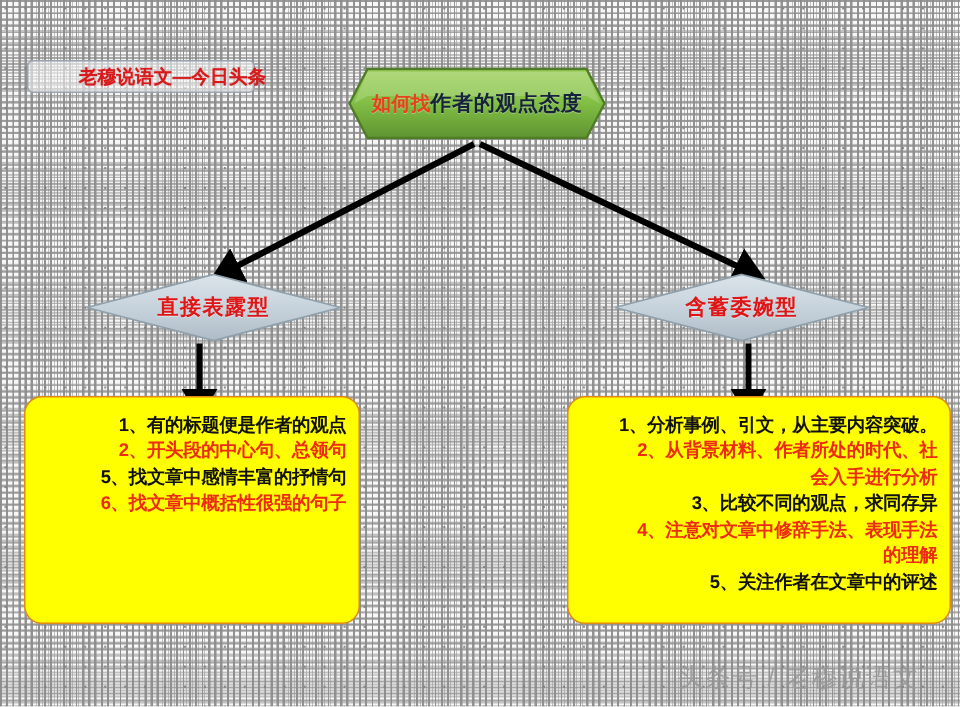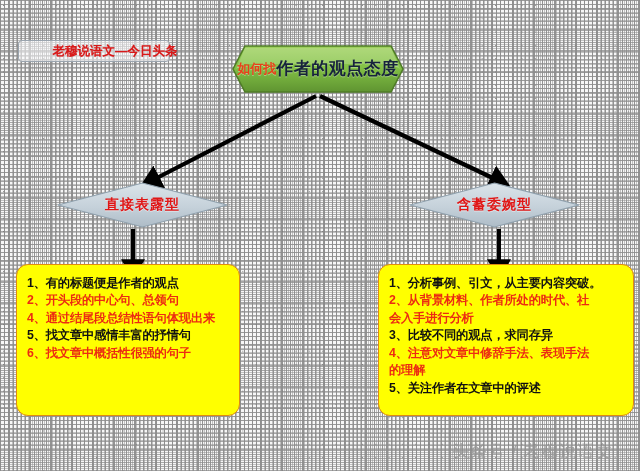--- a/index.html
+++ b/index.html
@@ -105,21 +105,21 @@
   }
   .green-l1 {
     color: #e8401a;
     font-weight: bold;
     font-size: 13px;
     text-shadow: 0 1px 0 rgba(255,255,255,0.35);
   }
   .green-l2 {
     color: #17233c;
     font-weight: bold;
-    font-size: 17px;
+    font-size: 14px;
     letter-spacing: 0.5px;
     text-shadow: 0 1px 0 rgba(255,255,255,0.3);
   }
 
   
   .diamond {
     position: absolute;
     width: 171px;
     height: 46px;
     text-align: right;
@@ -150,20 +150,21 @@
     padding: 10px 8px 8px 10px;
   }
   #box-left  { left: 16px;  top: 264px; width: 224px; height: 152px; }
   #box-right { left: 378px; top: 264px; width: 256px; height: 152px; }
   .line {
     font-size: 12.3px;
     font-weight: bold;
     line-height: 1.42;
     white-space: pre-wrap;
     letter-spacing: -0.2px;
+    text-align: right;
   }
   .c-black { color: #111111; }
   .c-red   { color: #ec2b12; }
 
   
   .arrows {
     position: absolute;
     inset: 0;
     pointer-events: none;
   }
@@ -246,21 +247,20 @@
   <div class="diamond" id="diamond-right">
     <svg viewBox="0 0 182 46" preserveAspectRatio="none">
       <path d="M91,1 L181,23 L91,45 L1,23 Z" fill="url(#diaGrad)" stroke="#8fa0ad" stroke-width="1.2"></path>
     </svg>
     <div class="diamond-text">含蓄委婉型</div>
   </div>
 
   <div class="yellow-box" id="box-left">
     <div class="line c-black">1、有的标题便是作者的观点</div>
     <div class="line c-red">2、开头段的中心句、总领句</div>
-    <div class="line c-red">4、通过结尾段总结性语句体现出来</div>
     <div class="line c-black">5、找文章中感情丰富的抒情句</div>
     <div class="line c-red">6、找文章中概括性很强的句子</div>
   </div>
 
   <div class="yellow-box" id="box-right">
     <div class="line c-black">1、分析事例、引文，从主要内容突破。</div>
     <div class="line c-red">2、从背景材料、作者所处的时代、社
 会入手进行分析</div>
     <div class="line c-black">3、比较不同的观点，求同存异</div>
     <div class="line c-red">4、注意对文章中修辞手法、表现手法

